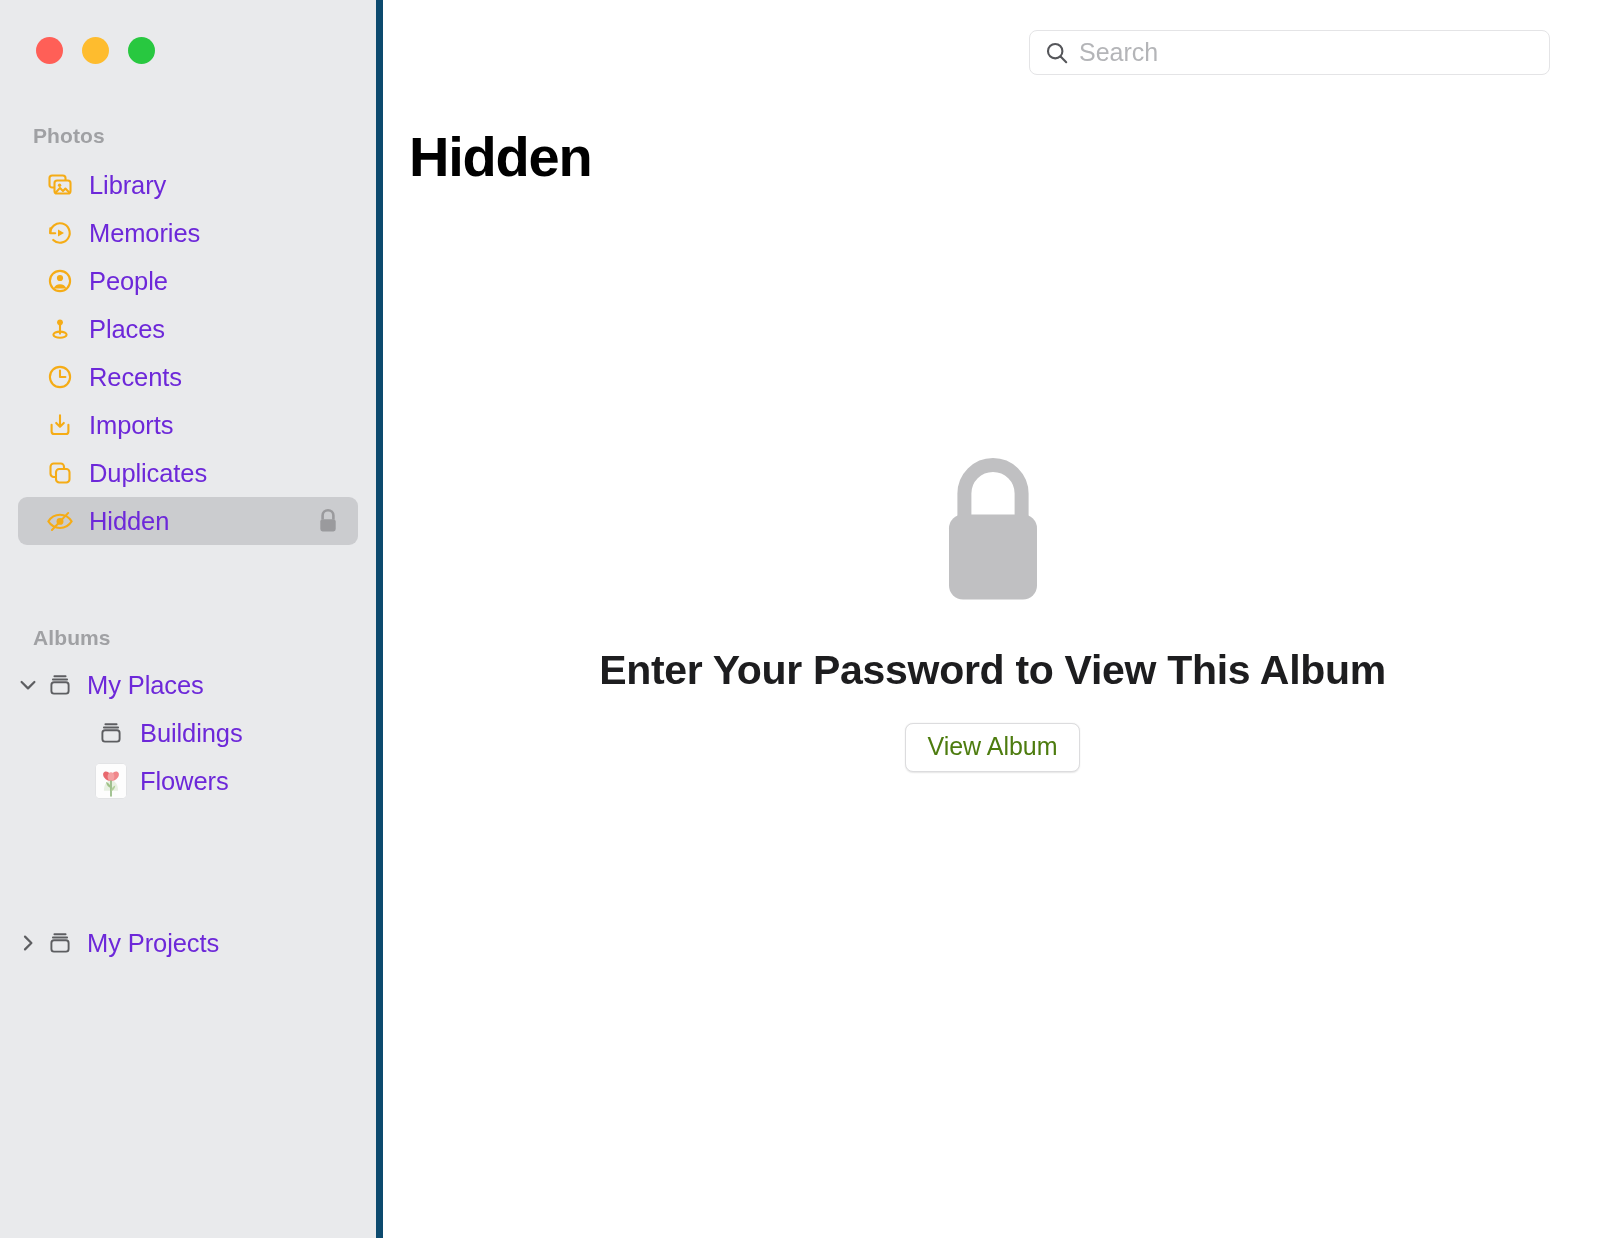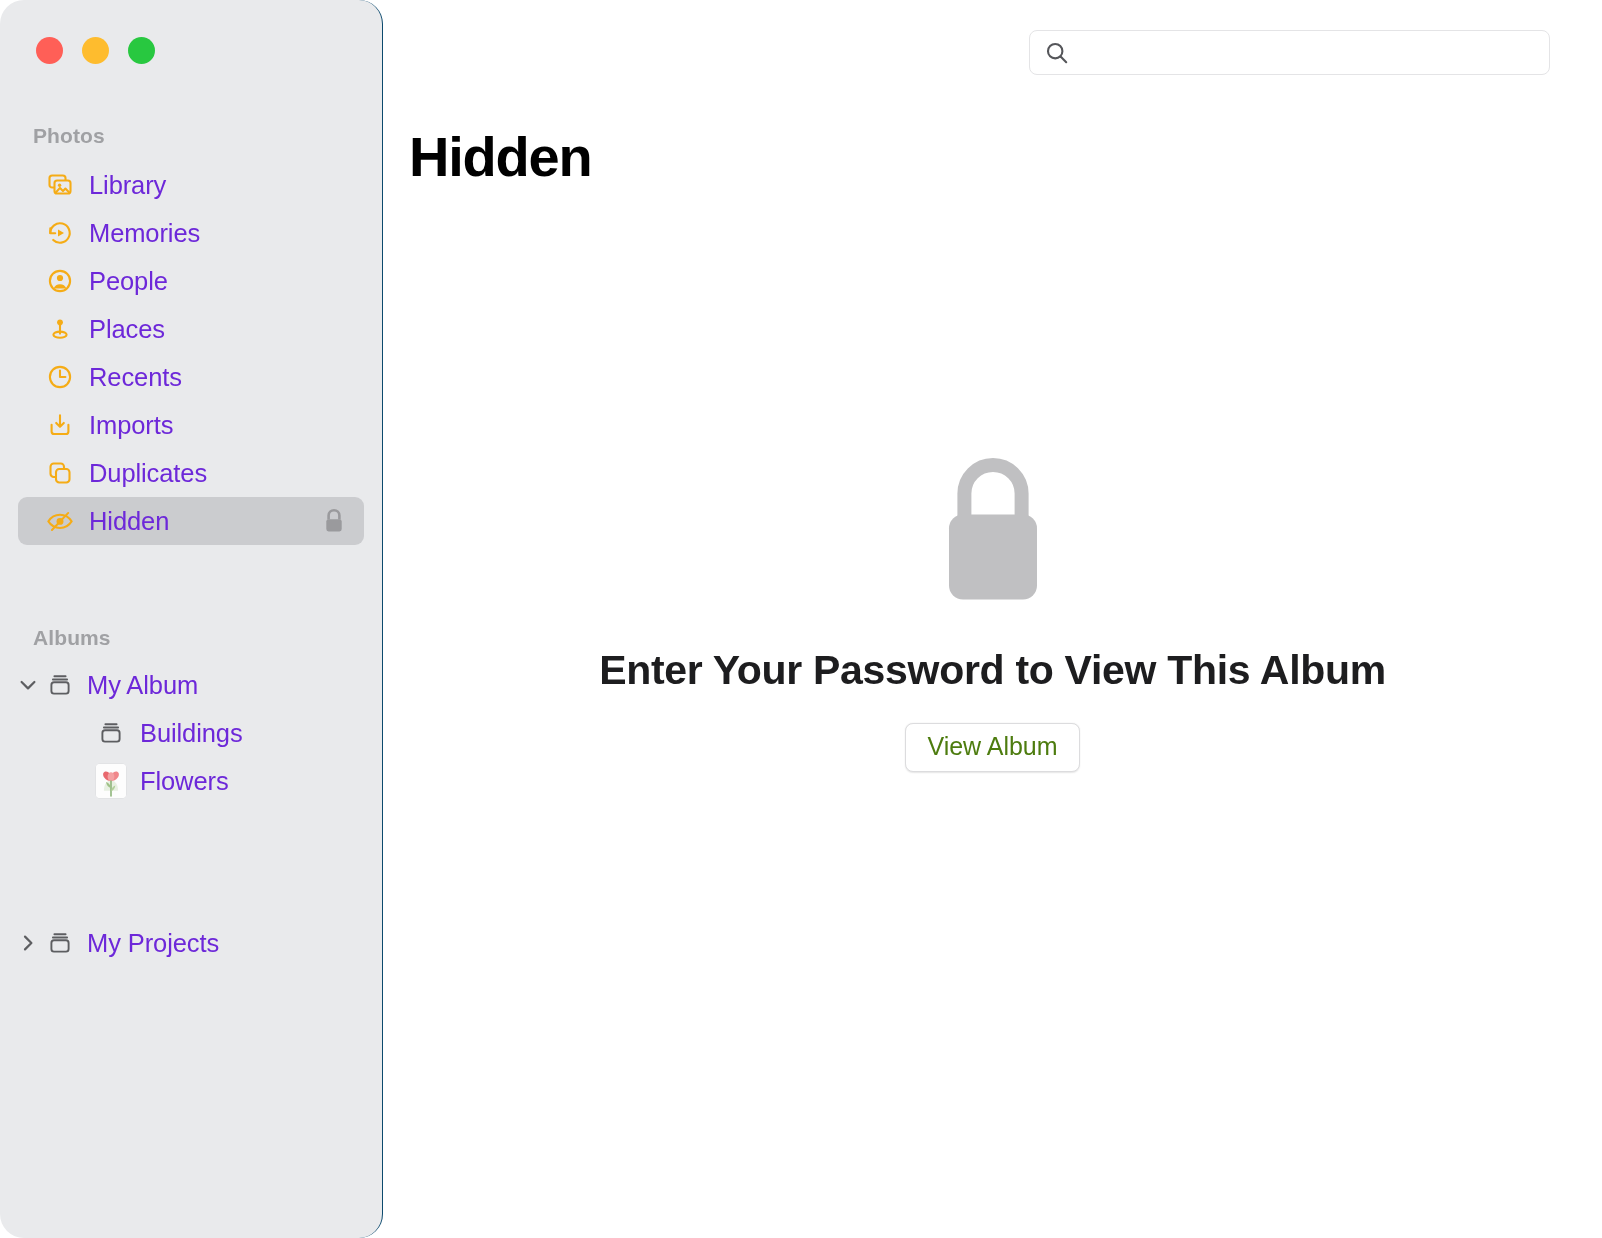--- a/index.html
+++ b/index.html
@@ -20,23 +20,22 @@
     display: flex;
     background: #ffffff;
   }
 
   
   .sidebar {
     position: relative;
     width: 383px;
     height: 100%;
     background: #e9eaec;
-    border-right: 1px solid #0c4a6e;
+    border-right: 7px solid #0c4a6e;
     flex: 0 0 383px;
-    border-radius: 24px;
   }
 
   .traffic-lights {
     position: absolute;
     top: 37px;
     left: 36px;
     display: flex;
     gap: 19px;
     align-items: center;
   }
@@ -325,21 +324,21 @@
               <path d="M4.6 8L11 14.4 17.4 8" stroke="#5d5e61" stroke-width="2.2" stroke-linecap="round" stroke-linejoin="round" fill="none"></path>
             </svg>
           </span>
           <span class="ic">
             <svg width="28" height="28" viewBox="0 0 28 28" fill="none">
               <path d="M8.4 5.3h11.2" stroke="#5d5e61" stroke-width="1.9" stroke-linecap="round"></path>
               <path d="M6.9 8.5h14.2" stroke="#5d5e61" stroke-width="1.9" stroke-linecap="round"></path>
               <rect x="5.4" y="11.3" width="17.2" height="11.3" rx="2.6" stroke="#5d5e61" stroke-width="1.9" fill="none"></rect>
             </svg>
           </span>
-          <span class="lbl">My Album</span>
+          <span class="lbl">My Places</span>
         </li>
 
         <li class="nav-row child">
           <span class="ic">
             <svg width="28" height="28" viewBox="0 0 28 28" fill="none">
               <path d="M8.4 5.3h11.2" stroke="#5d5e61" stroke-width="1.9" stroke-linecap="round"></path>
               <path d="M6.9 8.5h14.2" stroke="#5d5e61" stroke-width="1.9" stroke-linecap="round"></path>
               <rect x="5.4" y="11.3" width="17.2" height="11.3" rx="2.6" stroke="#5d5e61" stroke-width="1.9" fill="none"></rect>
             </svg>
           </span>
@@ -392,20 +391,21 @@
   <main class="content">
 
     <div class="search-wrap">
       <div class="search-box">
         <span class="sicon">
           <svg width="26" height="26" viewBox="0 0 26 26" fill="none">
             <circle cx="11.2" cy="11.2" r="7.2" stroke="#55565a" stroke-width="2.1"></circle>
             <path d="M16.6 16.6L22.2 22.2" stroke="#55565a" stroke-width="2.1" stroke-linecap="round"></path>
           </svg>
         </span>
+        <input class="search-input" type="text" placeholder="Search" style="">
       </div>
     </div>
 
     <h1 class="page-title">Hidden</h1>
 
     <div class="empty-state">
 
       <span class="lock-art">
         <svg class="lock-art" viewBox="0 0 108 145" fill="none">
           <path d="M25.4 62V38.6a28.6 28.6 0 0 1 57.2 0V62" stroke="#c0c0c2" stroke-width="14" fill="none"></path>

